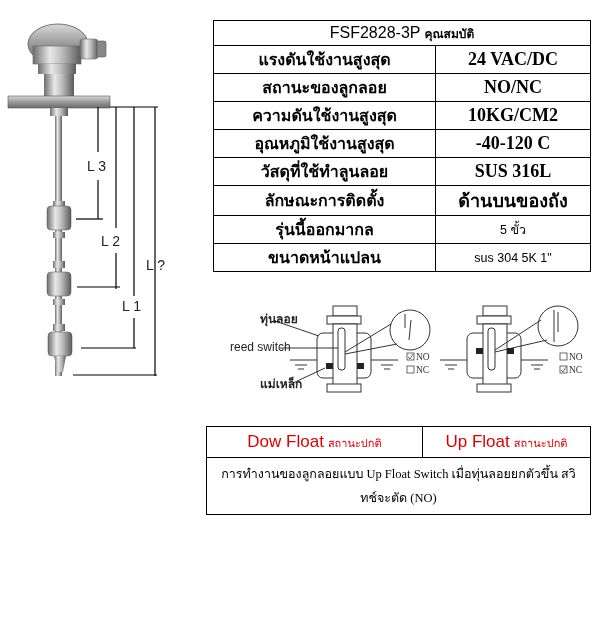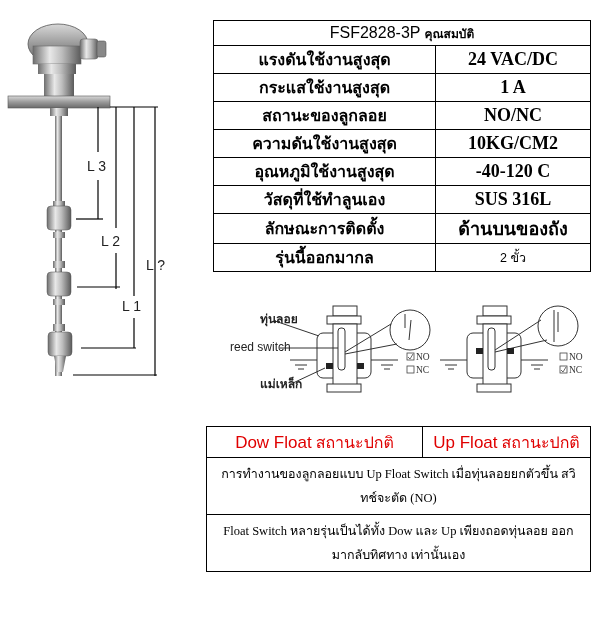--- a/index.html
+++ b/index.html
@@ -23,21 +23,21 @@
   
   #diagram { left:215px; top:288px; width:380px; height:120px; }
   .diag-text { font-family:"Liberation Sans", sans-serif; font-size:12px; fill:#222; }
   .diag-thai { font-family:"Liberation Sans", sans-serif; font-size:12px; font-weight:bold; fill:#222; }
   .diag-small { font-family:"Liberation Serif", serif; font-size:9.5px; fill:#333; }
 
   
   #float-table { left:206px; top:426px; width:385px; border-collapse:collapse; }
   #float-table td { border:1.5px solid #000; text-align:center; vertical-align:middle; padding:0 6px; }
   #float-table .head { height:30px; color:#e00000; font-family:"Liberation Sans", sans-serif; font-size:17px; white-space:nowrap; }
-  #float-table .head .thai { font-size:16px; margin-left:4px; }
+  #float-table .head .thai { font-size:11px; margin-left:4px; }
   #float-table .desc { font-family:"Liberation Serif", serif; font-size:12.5px; line-height:24px; height:56px;margin-left:9px; }
 </style>
 </head>
 <body>
 
 <div id="product" class="abs">
   <svg width="210" height="380" viewBox="0 0 210 380">
     <defs>
       <linearGradient id="metal" x1="0" x2="1" y1="0" y2="0">
         <stop offset="0" stop-color="#6e6e6e"></stop>
@@ -106,46 +106,46 @@
       <tr>
     <td colspan="2" class="title-cell">
       <span>FSF2828-3P</span><span class="thai">คุณสมบัติ</span>
     </td>
   </tr>
   <tr>
     <td class="label">แรงดันใช้งานสูงสุด</td>
     <td class="value">24 VAC/DC</td>
   </tr>
   <tr>
-    <td class="label">กระแสใช้งานสูงสุด</td>
-    <td class="value">1 A</td>
-  </tr>
-  <tr>
     <td class="label">สถานะของลูกลอย</td>
     <td class="value">NO/NC</td>
   </tr>
   <tr>
     <td class="label">ความดันใช้งานสูงสุด</td>
     <td class="value">10KG/CM2</td>
   </tr>
   <tr>
     <td class="label">อุณหภูมิใช้งานสูงสุด</td>
     <td class="value">-40-120 C</td>
   </tr>
   <tr>
-    <td class="label">วัสดุที่ใช้ทำลูนเอง</td>
+    <td class="label">วัสดุที่ใช้ทำลูนลอย</td>
     <td class="value">SUS 316L</td>
   </tr>
   <tr>
     <td class="label">ลักษณะการติดตั้ง</td>
     <td class="value">ด้านบนของถัง</td>
   </tr>
   <tr>
     <td class="label">รุ่นนี้ออกมากล</td>
-    <td class="value sans">2 ขั้ว</td>
+    <td class="value sans">5 ขั้ว</td>
+  </tr>
+  <tr>
+    <td class="label">ขนาดหน้าแปลน</td>
+    <td class="value sans">sus 304 5K 1"</td>
   </tr>
 </tbody>
   </table>
 
 <div id="diagram" class="abs">
   <svg width="380" height="120" viewBox="0 0 380 120">
     <g stroke="#333" stroke-width="1" fill="none">
 
       <rect x="118" y="18" width="24" height="10" fill="#fff"></rect>
       <rect x="112" y="28" width="34" height="8" fill="#fff"></rect>
@@ -216,17 +216,14 @@
     <td class="head" style="width:203px;">
       <span>Dow Float</span><span class="thai">สถานะปกติ</span>
     </td>
     <td class="head">
       <span>Up Float</span><span class="thai">สถานะปกติ</span>
     </td>
   </tr>
   <tr>
     <td colspan="2" class="desc">การทำงานของลูกลอยแบบ Up Float Switch เมื่อทุ่นลอยยกตัวขึ้น สวิทช์จะตัด (NO)</td>
   </tr>
-  <tr>
-    <td colspan="2" class="desc">Float Switch หลายรุ่นเป็นได้ทั้ง Dow และ Up เพียงถอดทุ่นลอย ออกมากลับทิศทาง เท่านั้นเอง</td>
-  </tr>
 </tbody>
   </table>
 
 </body></html>

